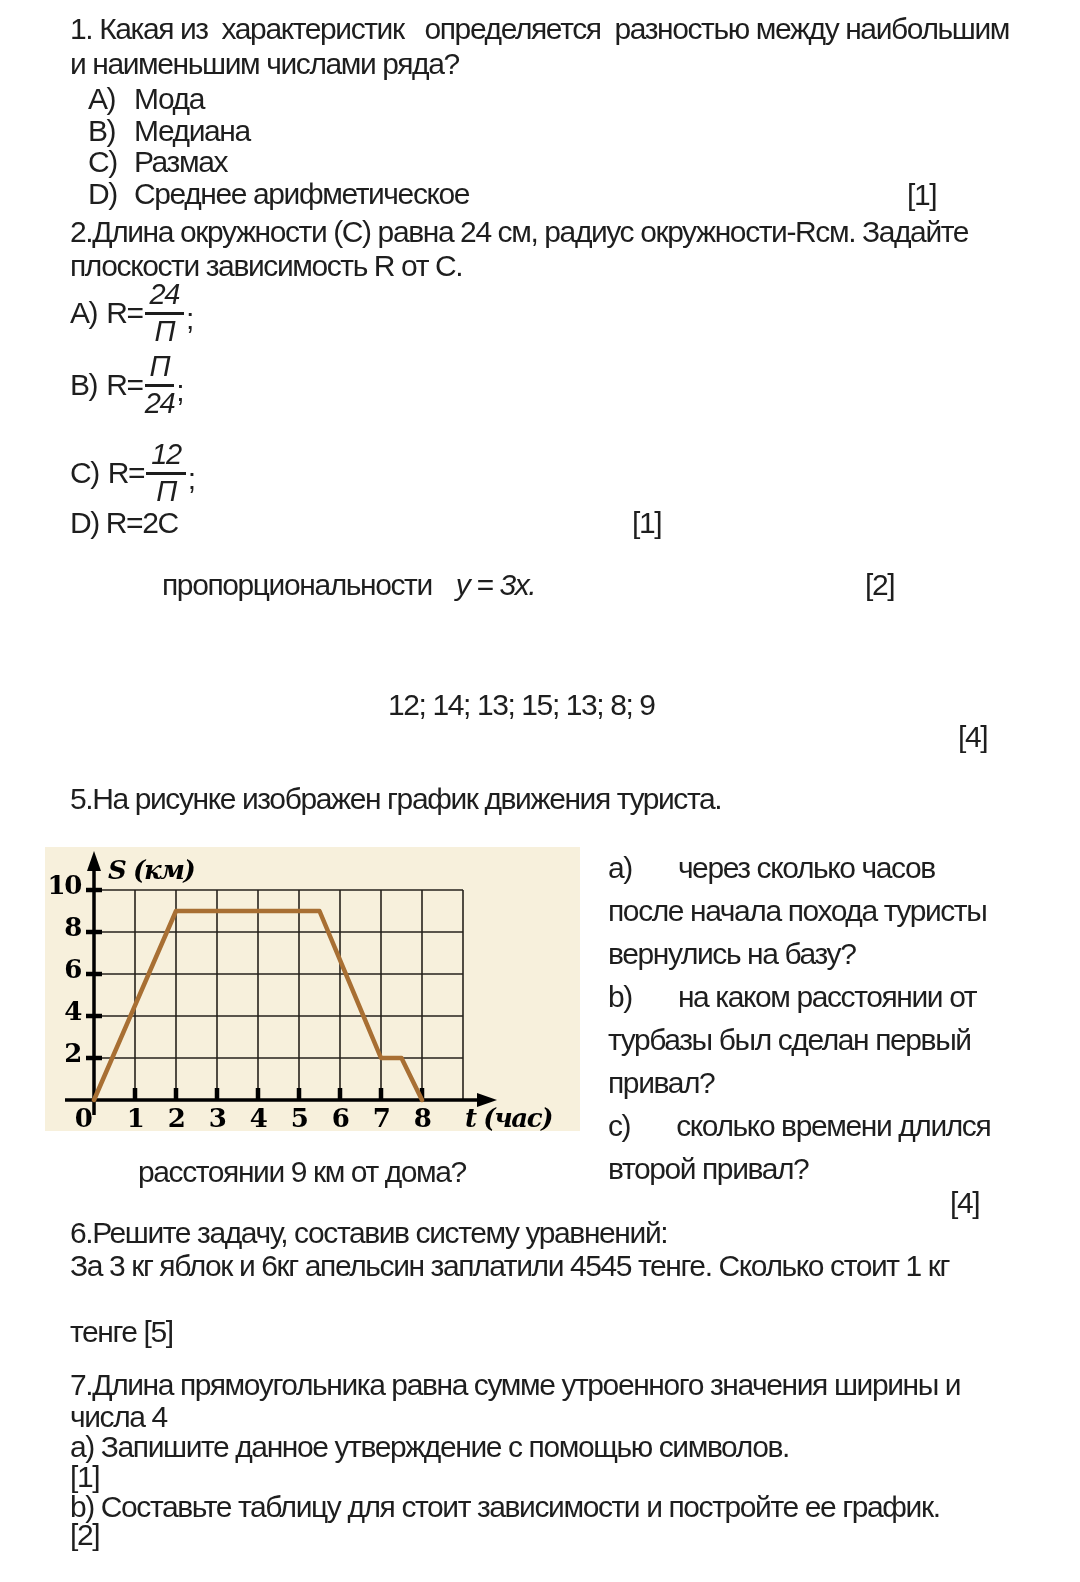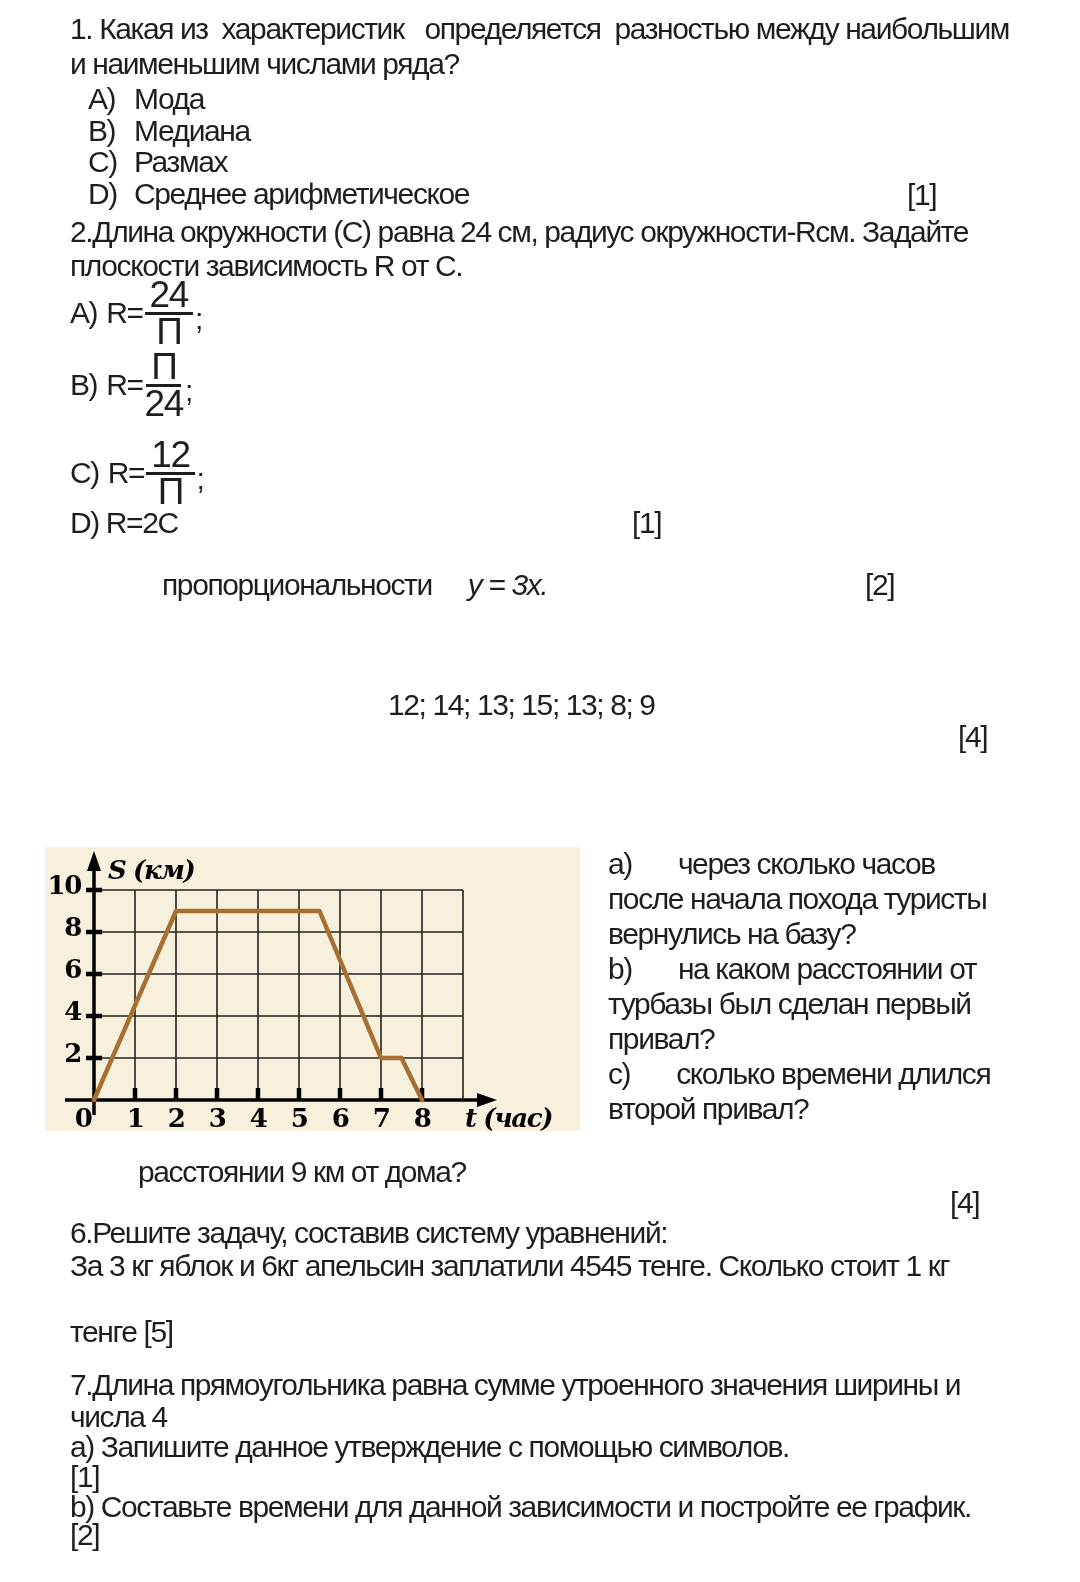--- a/index.html
+++ b/index.html
@@ -23,28 +23,28 @@
   .opt{position:absolute;left:88px;line-height:32px;white-space:pre;}
   .opt .opt-letter{display:inline-block;min-width:32px;}
   .opt .opt-text{margin-left:14px;text-align:right;}
   .formula{
     position:absolute;left:70px;
     display:flex;align-items:center;
     line-height:30px;
   }
   .formula .f-letter{margin-right:9px;}
   .formula .f-lead{margin-right:2px;}
-  .frac{display:inline-flex;flex-direction:column;align-items:center;font-size:37px;line-height:29px;}
+  .frac{display:inline-flex;flex-direction:column;align-items:center;font-size:29px;line-height:29px;font-style:italic;}
   .frac .num{display:block;border-bottom:3px solid #1d1d1d;padding:0 5px 3px;}
   .frac .den{display:block;padding-top:2px;}
   .f-tail{align-self:center;margin-top:12px;margin-left:2px;}
-  .q3-formula{font-style:italic;margin-left:36px;}
+  .q3-formula{font-style:italic;margin-left:24px;}
   .subcol{
     position:absolute;left:608px;top:846px;width:397px;
-    line-height:35px;
+    line-height:43px;
   }
   .subq{margin:0;}
   .subq .subq-letter{margin-right:46px;}
   .chart-wrap{position:absolute;left:45px;top:847px;width:535px;height:284px;}
   .ct{font-family:"DejaVu Serif","Liberation Serif",serif;font-weight:bold;font-size:26px;fill:#000;}
   .ctitle{font-family:"DejaVu Serif","Liberation Serif",serif;font-weight:bold;font-style:italic;font-size:26px;fill:#000;}
 </style>
 </head>
 <body>
 
@@ -93,20 +93,21 @@
 
   <div class="line" style="top:506px"><span class="opt-letter">D)</span> <span>R=2C</span></div>
   <div class="line" style="top:506px;left:632px">[1]</div>
 
   <div class="line" style="top:568px;left:162px"><span>пропорциональности</span><span class="q3-formula">y = 3x.</span></div>
   <div class="line" style="top:568px;left:865px">[2]</div>
 
   <div class="line" style="top:688px;left:388px">12; 14; 13; 15; 13; 8; 9</div>
   <div class="line" style="top:720px;left:958px">[4]</div>
 
+  <div class="line" style="top:782px">5.На рисунке изображен график движения туриста.</div>
 
   <div class="chart-wrap">
     <svg id="tourist-chart" width="535" height="284" viewBox="0 0 535 284" xmlns="http://www.w3.org/2000/svg">
         <rect x="0" y="0" width="535" height="284" fill="#f7f0dc"></rect>
         <line x1="90" y1="43" x2="90" y2="253" stroke="#26221c" stroke-width="1.6"></line>
         <line x1="131" y1="43" x2="131" y2="253" stroke="#26221c" stroke-width="1.6"></line>
         <line x1="172" y1="43" x2="172" y2="253" stroke="#26221c" stroke-width="1.6"></line>
         <line x1="213" y1="43" x2="213" y2="253" stroke="#26221c" stroke-width="1.6"></line>
         <line x1="254" y1="43" x2="254" y2="253" stroke="#26221c" stroke-width="1.6"></line>
         <line x1="295" y1="43" x2="295" y2="253" stroke="#26221c" stroke-width="1.6"></line>
@@ -165,16 +166,16 @@
   <div class="line" style="top:1186px;left:950px">[4]</div>
 
   <div class="line" style="top:1216px">6.Решите задачу, составив систему уравнений:</div>
   <div class="line" style="top:1249px">За 3 кг яблок и 6кг апельсин заплатили 4545 тенге. Сколько стоит 1 кг</div>
   <div class="line" style="top:1315px">тенге [5]</div>
 
   <div class="line" style="top:1368px">7.Длина прямоугольника равна сумме утроенного значения ширины и</div>
   <div class="line" style="top:1400px">числа 4</div>
   <div class="line" style="top:1430px">a) Запишите данное утверждение с помощью символов.</div>
   <div class="line" style="top:1460px">[1]</div>
-  <div class="line" style="top:1490px">b) Составьте времени для данной зависимости и постройте ее график.</div>
+  <div class="line" style="top:1490px">b) Составьте таблицу для стоит зависимости и постройте ее график.</div>
   <div class="line" style="top:1518px">[2]</div>
 
 </div>
 
 </body></html>

